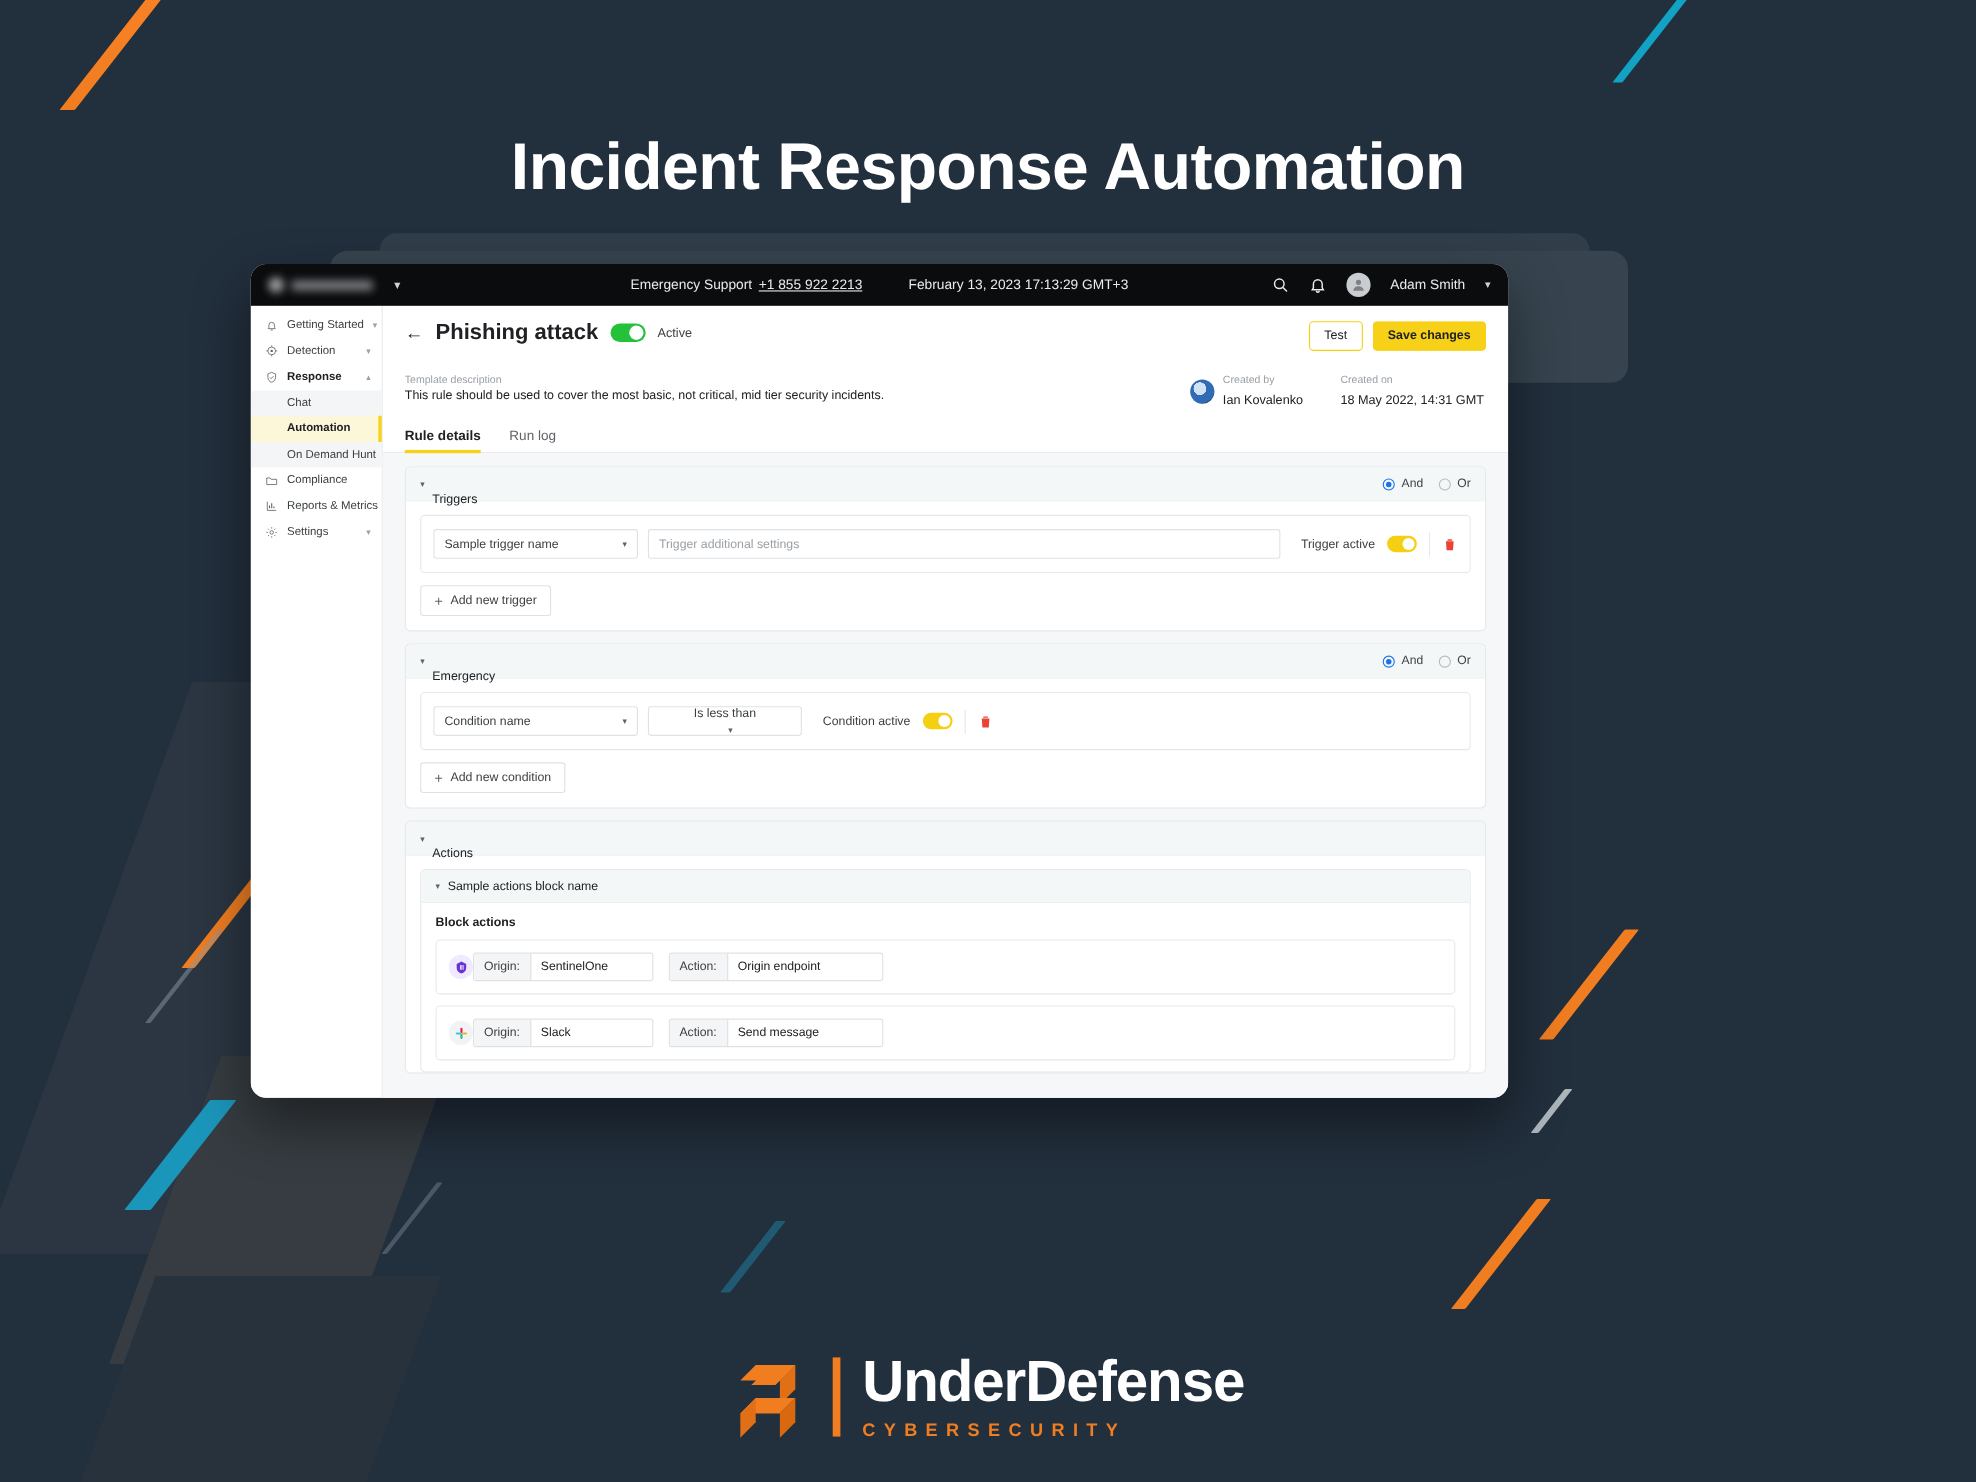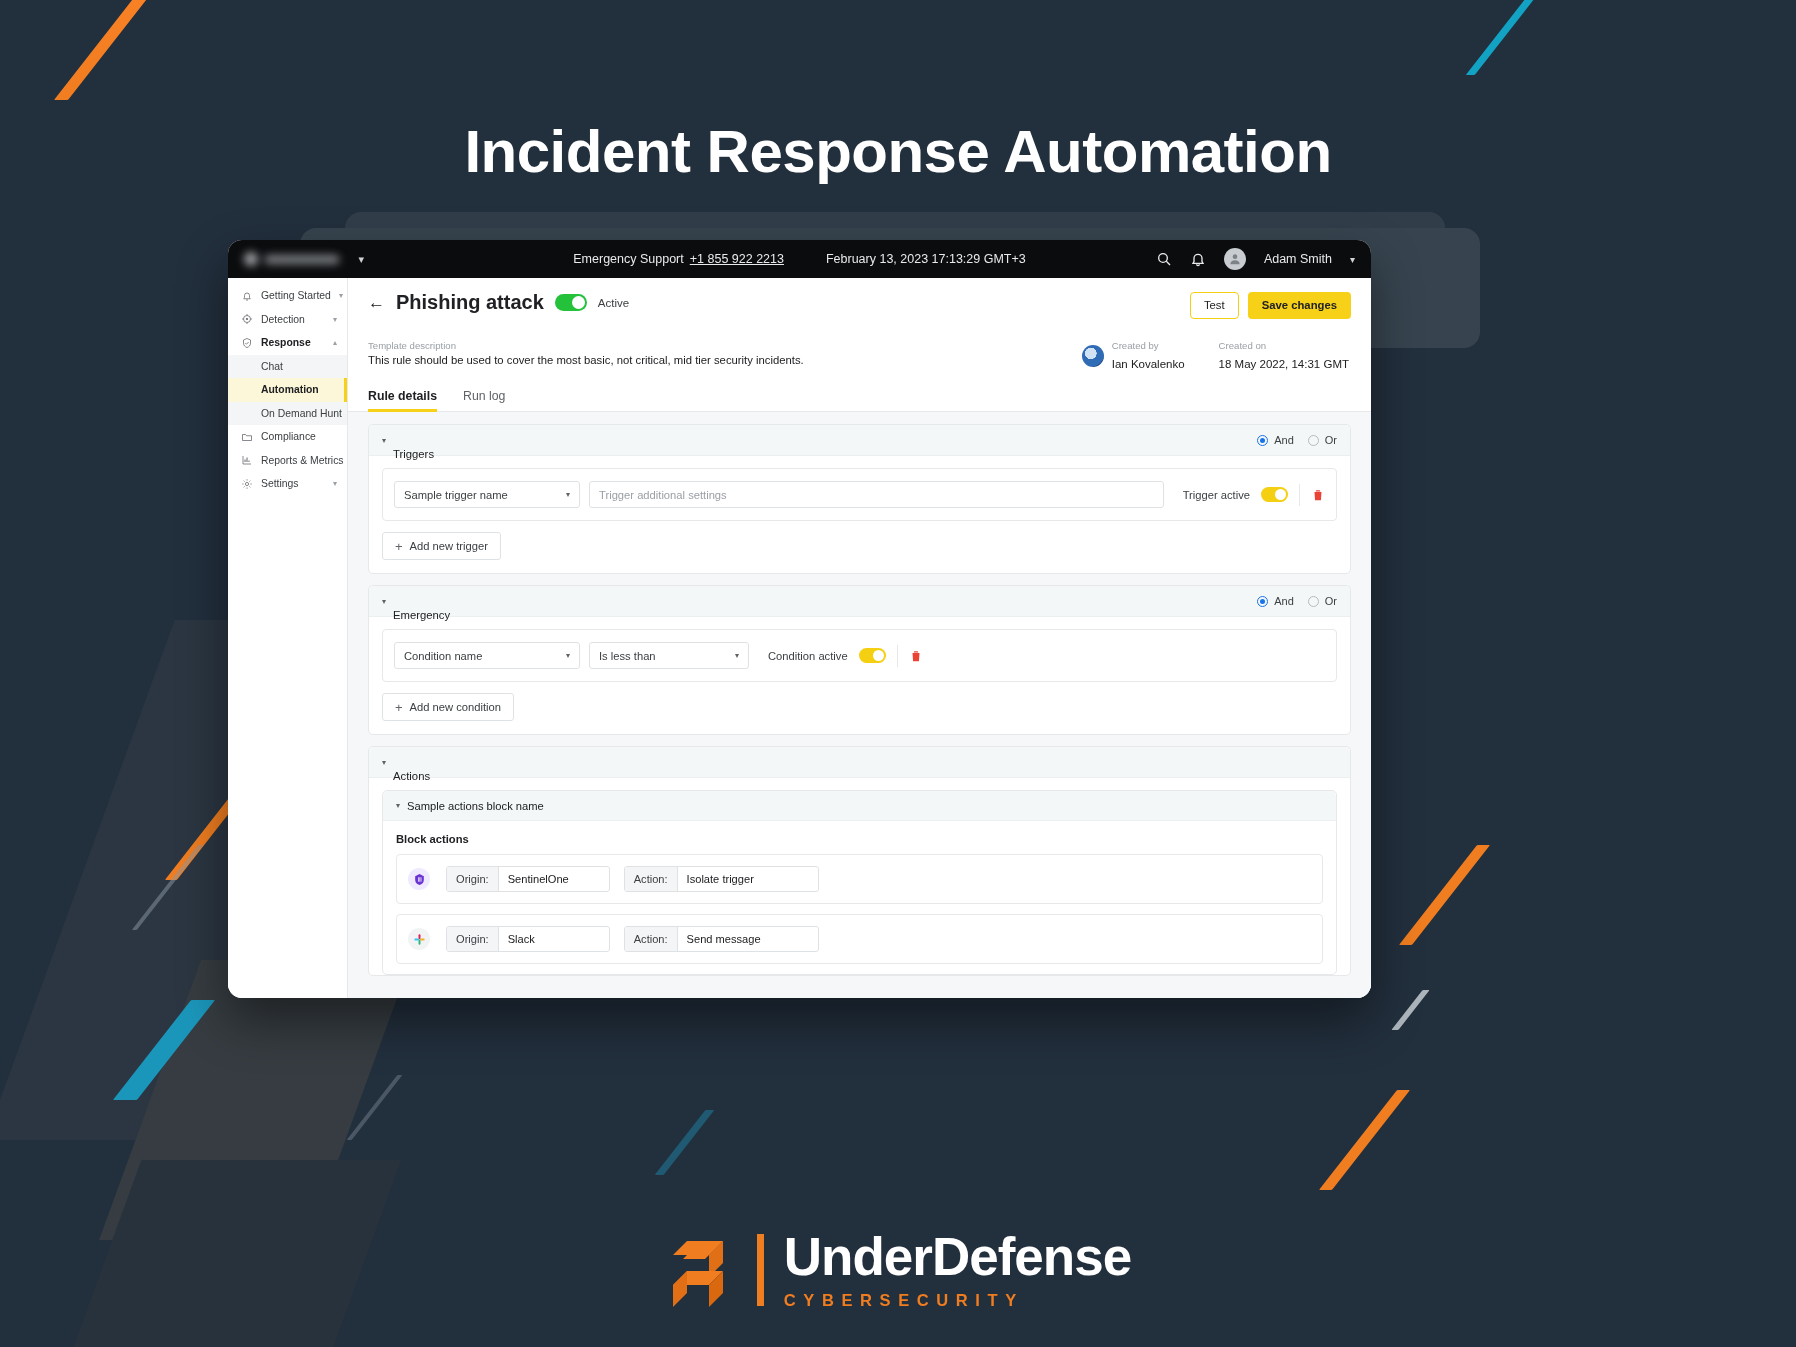--- a/index.html
+++ b/index.html
@@ -231,21 +231,21 @@
   .sel, .inp {
     height:27px; border:1px solid #dfe2e5; border-radius:3px;
     font-size:11.2px; color:#3c4043; display:flex; align-items:center;
     padding:0 9px; background:#fff;
   }
   .sel { justify-content:space-between; }
   .sel .chev { font-size:8px; color:#5f6368; margin-left:10px; }
   .w-trigger-name { width:186px; }
   .w-trigger-set { flex:1; }
   .w-cond-name { width:186px; }
-  .w-cond-op { width:160px; }
+  .w-cond-op { width:140px;flex-direction:column; }
   .w-cond-val { flex:1; }
   .ph { color:#9aa0a6; }
   .row-tail { display:flex; align-items:center; gap:11px; margin-left:10px; }
   .row-tail .lbl { font-size:11.2px; color:#3c4043; white-space:nowrap; }
   .divider-v { width:1px; height:22px; background:#e6e8ea; }
   .trash { width:14px;height:16px; }
   .trash svg { width:14px;height:16px; fill:#ea4335; }
 
   .add-btn {
     margin-top:11px; display:inline-flex; align-items:center; gap:7px;
@@ -261,21 +261,21 @@
   .inner-head {
     background:#f4f7f8; border-bottom:1px solid #eceff0; height:30px;
     display:flex; align-items:center; padding:0 13px; border-radius:5px 5px 0 0;
   }
   .inner-head .chev { font-size:8px; color:#5f6368; margin-right:7px; }
   .inner-head .ttl { font-size:11.2px; color:#202124; }
   .inner-body { padding:12px 13px 0 13px; }
   .block-lbl { font-size:11.2px; font-weight:bold; color:#202124; margin-bottom:9px; }
   .act-row {
     border:1px solid #e6e8ea; border-radius:4px; padding:11px 11px;
-    display:flex; align-items:center; gap:16px; margin-bottom:10px;
+    display:flex; align-items:center; gap:0; margin-bottom:10px;
   }
   .app-ic { width:22px;height:22px;border-radius:50%; flex:0 0 22px;
             display:flex;align-items:center;justify-content:center; }
   .app-ic.s1 { background:#efeaff; }
   .app-ic.s2 { background:#f2f3f4; }
   .pairs { display:flex; }
   .pair {
     display:flex; height:26px; border:1px solid #dfe2e5; border-radius:3px; overflow:hidden;
   }
   .pair .k {
@@ -595,21 +595,21 @@
                       <path d="M9.6 8h1.3v8H9.6zM11.9 8h1.3v8h-1.3zM14.2 8h1.3v8h-1.3z" fill="#ffffff"></path>
                     </svg>
                   </span>
                   <div class="pairs">
                     <span class="pair p-origin">
                       <span class="k">Origin:</span>
                       <span class="v">SentinelOne</span>
                     </span>
                     <span class="pair p-action">
                       <span class="k">Action:</span>
-                      <span class="v">Isolate trigger</span>
+                      <span class="v">Origin endpoint</span>
                     </span>
                   </div>
                 </div>
 
                 <div class="act-row">
                   <span class="app-ic s2">
                     <svg viewBox="0 0 24 24" width="13" height="13">
                       <rect x="10.2" y="2.5" width="3.6" height="9" rx="1.8" fill="#e01e5a"></rect>
                       <rect x="10.2" y="12.5" width="3.6" height="9" rx="1.8" fill="#2eb67d"></rect>
                       <rect x="2.5" y="10.2" width="9" height="3.6" rx="1.8" fill="#36c5f0"></rect>

